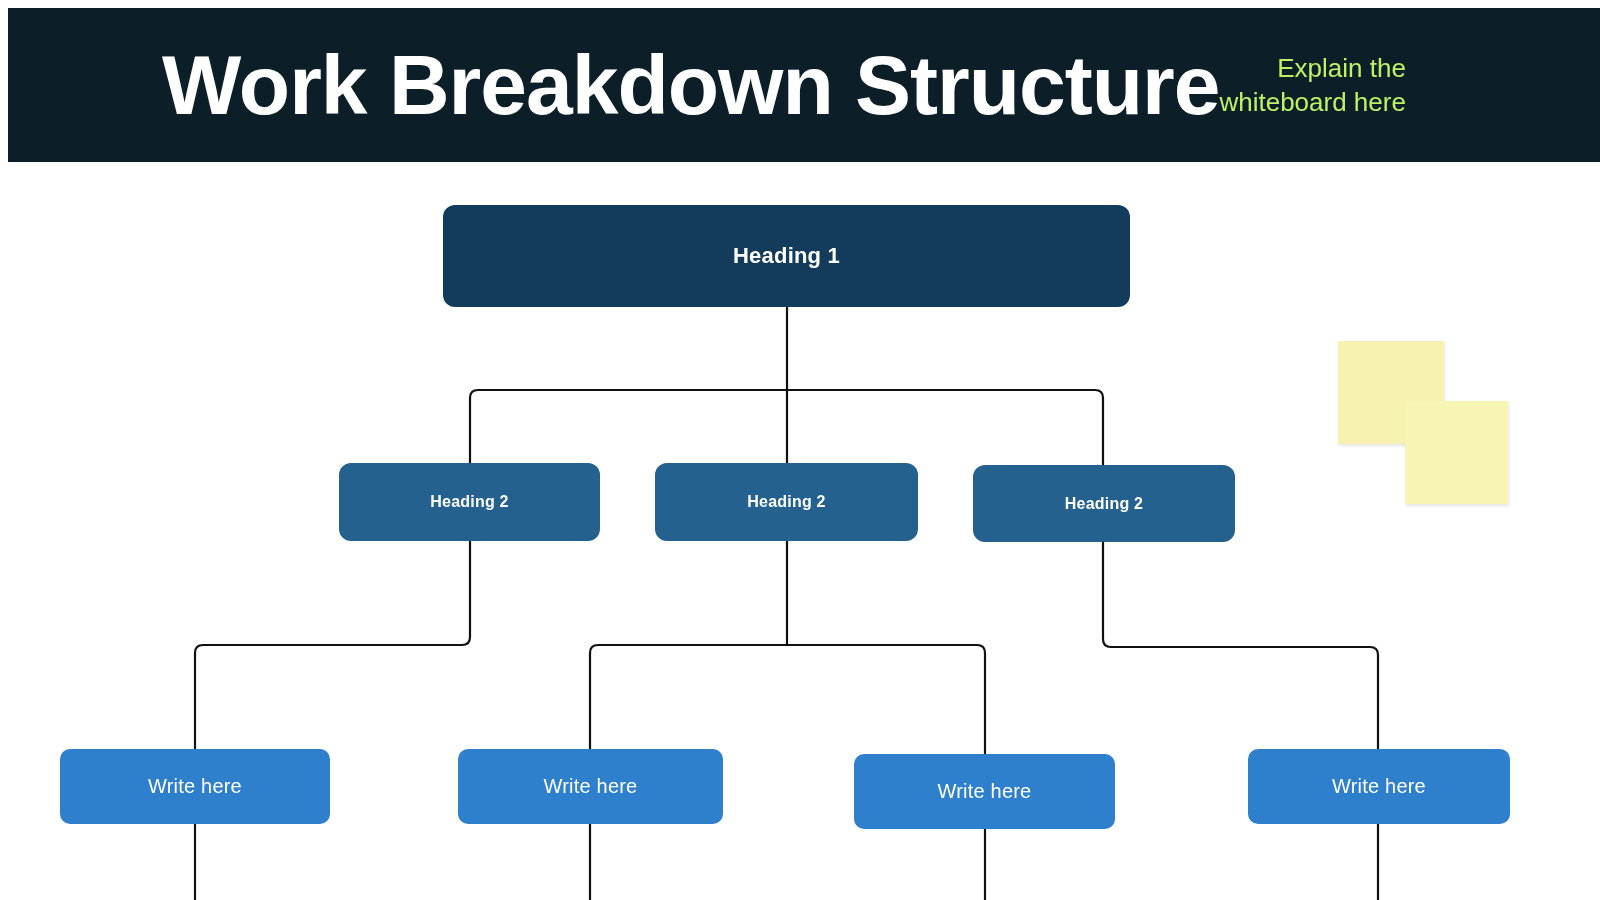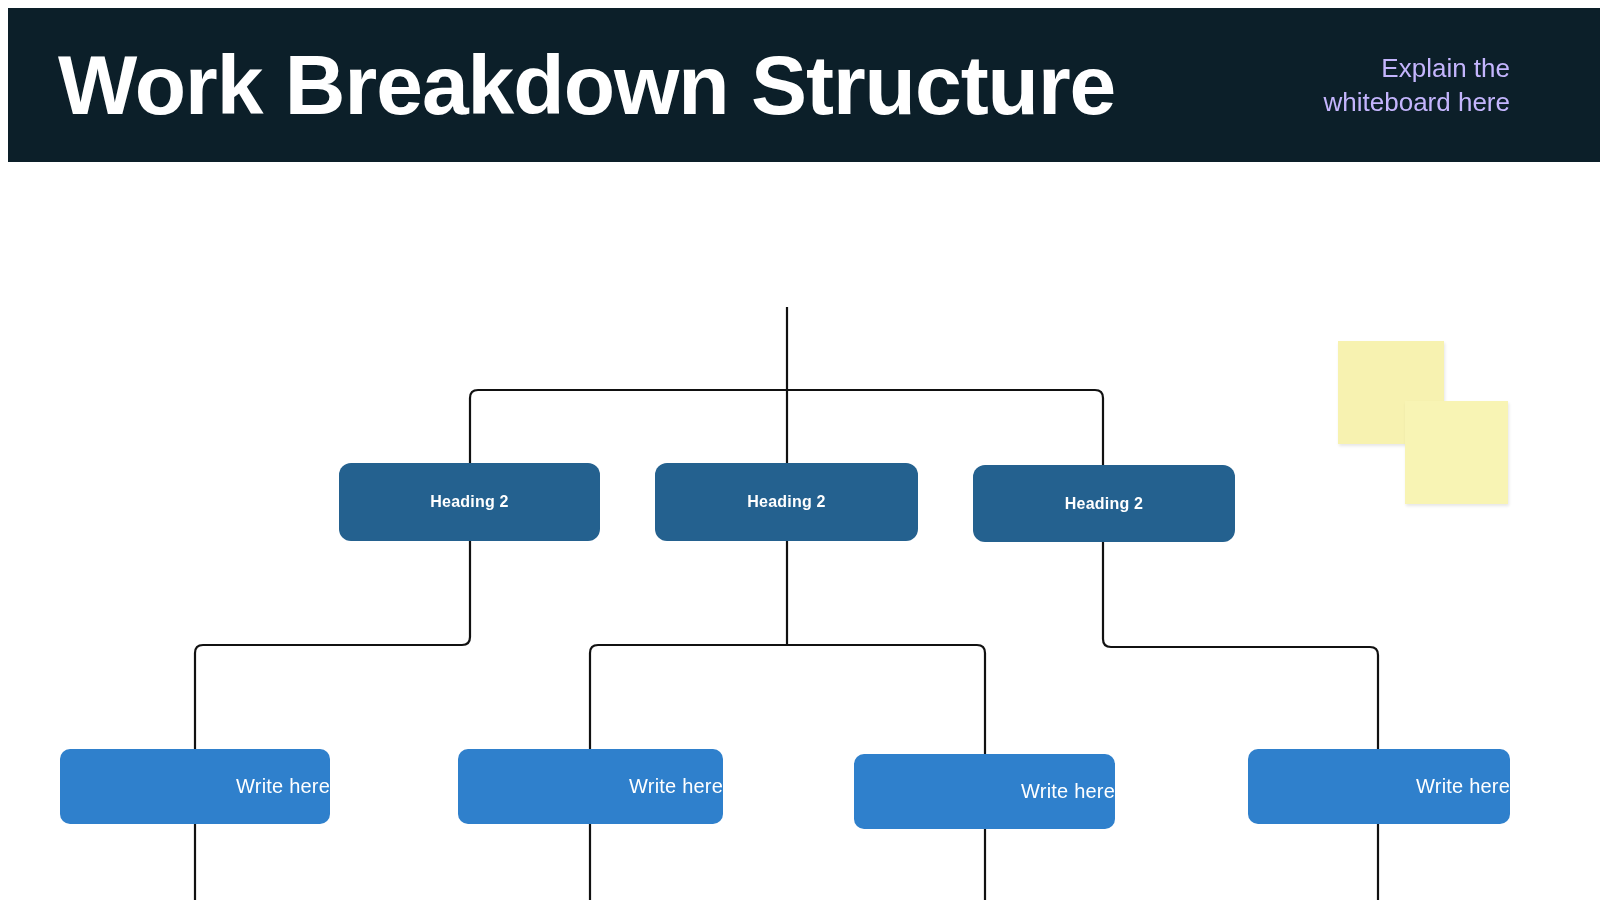--- a/index.html
+++ b/index.html
@@ -20,34 +20,34 @@
   #header-bar {
     position: absolute;
     left: 8px;
     top: 8px;
     width: 1592px;
     height: 154px;
     background: #0c1f29;
     box-sizing: border-box;
     display: flex;
     align-items: center;
-    justify-content: space-between;
+    justify-content: center;
     padding: 0 30px 0 50px;
   }
   #page-title {
     color: #ffffff;
     font-family: "Liberation Sans Narrow", "Liberation Sans", sans-serif;
     font-size: 84px;
     font-weight: bold;
     letter-spacing: -1px;
     line-height: 1;
     white-space: nowrap;
   }
   #header-subtitle {
-    color: #c4b5fd;
+    color: #bef264;
     font-size: 26px;
     line-height: 1.32;
     text-align: right;
     font-weight: normal;
     white-space: pre-line;
     padding-right: 60px;
   }
 
   
   #diagram-canvas {
@@ -89,21 +89,20 @@
     font-size: 16px;
     font-weight: bold;
     letter-spacing: 0.2px;
   }
   .node-level3 {
     background: #2f80cc;
     border-radius: 10px;
     font-size: 20px;
     font-weight: normal;
     letter-spacing: 0.2px;
-    justify-content: flex-end;
   }
 
   
   .sticky-note {
     position: absolute;
     z-index: 2;
     box-shadow: 1px 2px 3px rgba(0,0,0,0.10);
   }
 </style>
 </head>
@@ -132,20 +131,23 @@
       <path d="M787,483 L598,483 Q590,483 590,491 L590,738"></path>
       <path d="M787,483 L977,483 Q985,483 985,491 L985,738"></path>
 
       <path d="M1103,380 L1103,477 Q1103,485 1111,485 L1370,485 Q1378,485 1378,493 L1378,738"></path>
     </g>
   </svg>
 
   <div class="sticky-note" style="left:1338px;top:179px;width:106px;height:103px;background:#f7f2b0;"></div>
   <div class="sticky-note" style="left:1405px;top:239px;width:103px;height:103px;background:#f8f4b4;"></div>
 
+  <div class="node node-level1" style="left:443px;top:43px;width:687px;height:102px;">
+    <span>Heading 1</span>
+  </div>
 
   <div class="node node-level2" style="left:339px;top:301px;width:261px;height:78px;">
     <span>Heading 2</span>
   </div>
   <div class="node node-level2" style="left:655px;top:301px;width:263px;height:78px;">
     <span>Heading 2</span>
   </div>
   <div class="node node-level2" style="left:973px;top:303px;width:262px;height:77px;">
     <span>Heading 2</span>
   </div>

